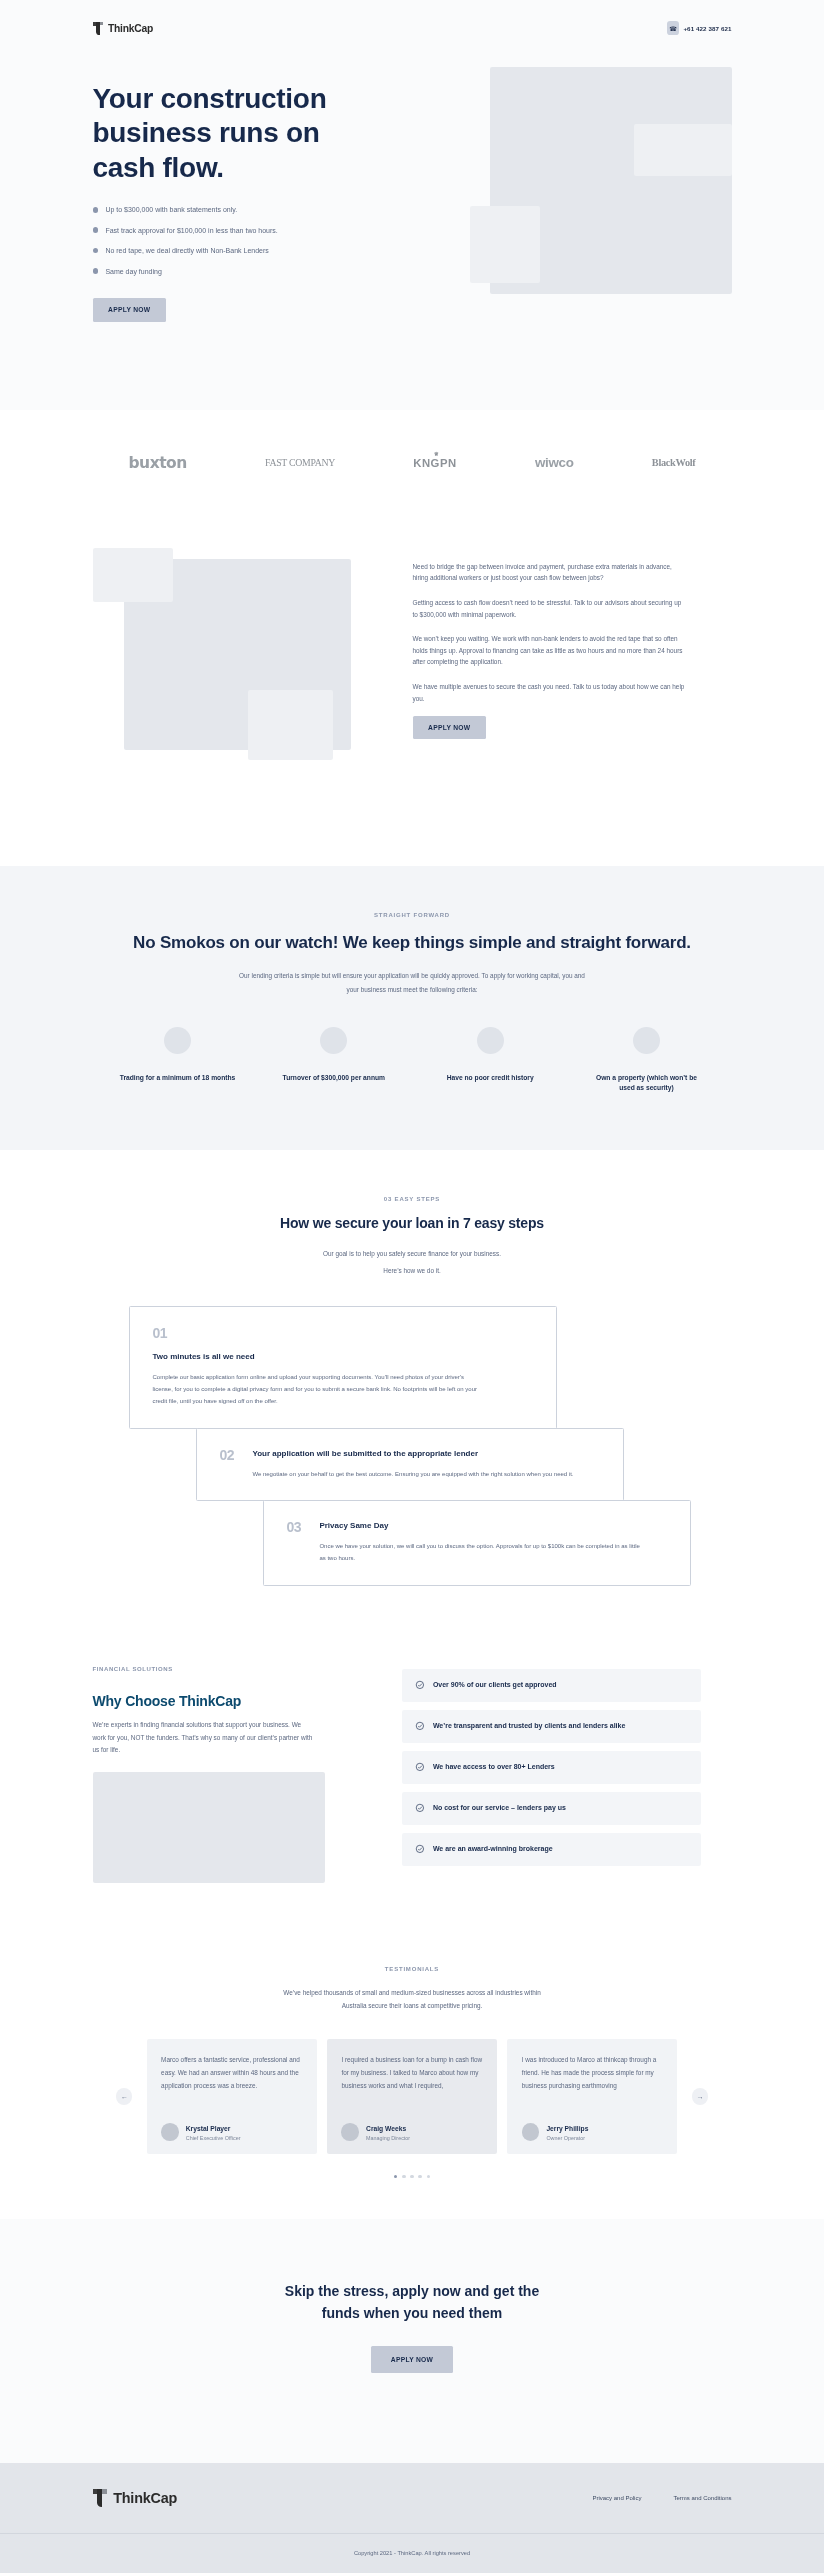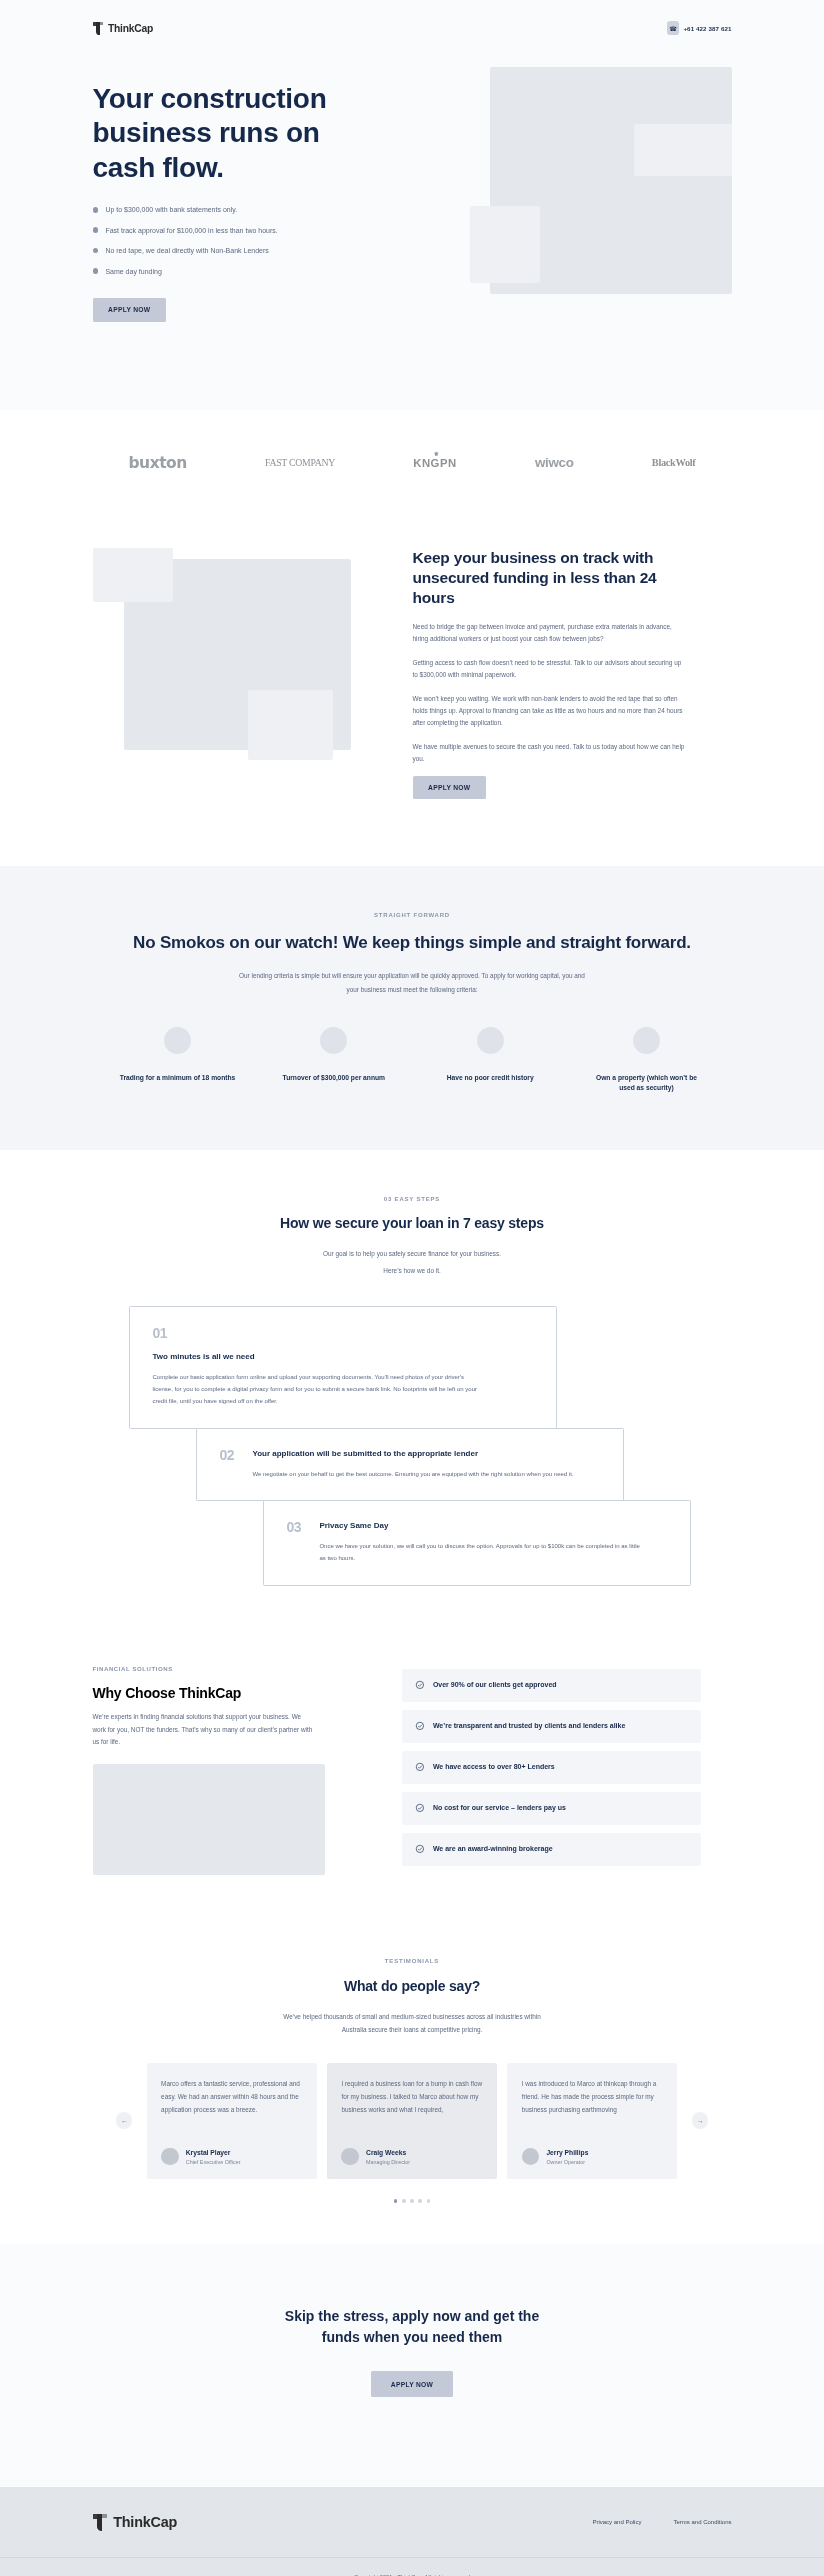--- a/index.html
+++ b/index.html
@@ -90,21 +90,21 @@
   .step-3 { width: 428px; margin-left: 134px; margin-top: -1px; }
   .step-num { font-size: 14px; font-weight: 800; color: #b9c0cd; line-height: 1; width: 21.6px; flex: none; letter-spacing: -0.5px; }
   .step-body { flex: 1; }
   .step-title { font-size: 8px; font-weight: 800; color: #17294b; line-height: 1.45; }
   .step-desc { font-size: 6px; line-height: 2.05; color: #5c6880; margin-top: 8.2px; max-width: 325px; }
 
   
   .why-sec { background: #ffffff; padding: 28px 0 44px; }
   .why-row { width: 639px; margin: 0 auto; display: flex; gap: 31px; align-items: flex-start; }
   .why-left { width: 278px; }
-  .why-left h2 { font-size: 14px; font-weight: 800; color: #000000; margin-top: 13px; letter-spacing: -0.2px; }
+  .why-left h2 { font-size: 14px; font-weight: 800; color: #0c4a6e; margin-top: 21px; letter-spacing: -0.2px; }
   .why-left p { font-size: 6.4px; line-height: 1.95; color: #5c6880; margin-top: 10.3px; max-width: 222px; }
   .why-img { width: 232px; height: 111px; background: #e4e7ec; border-radius: 2.1px; margin-top: 15.5px; }
   .why-right { width: 299px; padding-top: 3.1px; }
   .why-item { background: #f3f5f8; border-radius: 2.1px; padding: 10.3px 13.4px; display: flex; gap: 8.2px; align-items: flex-start; margin-bottom: 8.2px; }
   .check { width: 9.8px; height: 9.8px; flex: none; margin-top: 0.5px; }
   .why-item .lbl { font-size: 7px; font-weight: 700; color: #17294b; line-height: 1.75; }
 
   
   .testi-sec { background: #ffffff; padding: 39px 0 41px; text-align: center; }
   .testi-sub { font-size: 6.4px; line-height: 2.1; color: #5c6880; width: 268px; margin: 13.4px auto 0; }
@@ -202,21 +202,20 @@
 </section>
 
 <section class="funding-sec">
   <div class="funding-row">
     <div class="funding-art">
       <span class="ph fa1"></span>
       <span class="ph fa2"></span>
       <span class="ph fa3"></span>
     </div>
     <div class="funding-txt">
-      <h2 class="sec-title">Keep your business on track with unsecured funding in less than 24 hours</h2>
       <p>Need to bridge the gap between invoice and payment, purchase extra materials in advance, hiring additional workers or just boost your cash flow between jobs?</p>
       <p>Getting access to cash flow doesn’t need to be stressful. Talk to our advisors about securing up to $300,000 with minimal paperwork.</p>
       <p>We won’t keep you waiting. We work with non-bank lenders to avoid the red tape that so often holds things up. Approval to financing can take as little as two hours and no more than 24 hours after completing the application.</p>
       <p>We have multiple avenues to secure the cash you need. Talk to us today about how we can help you.</p>
       <button class="btn-apply">APPLY NOW</button>
     </div>
   </div>
 </section>
 
 <section class="straight-sec">
@@ -320,21 +319,20 @@
               <path d="M8 12.5l2.8 2.8L17 9"></path>
             </svg></span>
         <span class="lbl">We are an award-winning brokerage</span>
       </div>
     </div>
   </div>
 </section>
 
 <section class="testi-sec">
   <div class="eyebrow">TESTIMONIALS</div>
-  <h2 class="big-title" style="font-size:14px;">What do people say?</h2>
   <div class="testi-sub">We’ve helped thousands of small and medium-sized businesses across all industries within Australia secure their loans at competitive pricing.</div>
   <div class="testi-wrap">
     <div class="arrow">←</div>
     <div class="testi-cards">
       <div class="tcard">
         <div class="tquote">Marco offers a fantastic service, professional and easy. We had an answer within 48 hours and the application process was a breeze.</div>
         <div class="tperson">
           <span class="tavatar"></span>
           <span>
             <span class="tname">Krystal Player</span>

